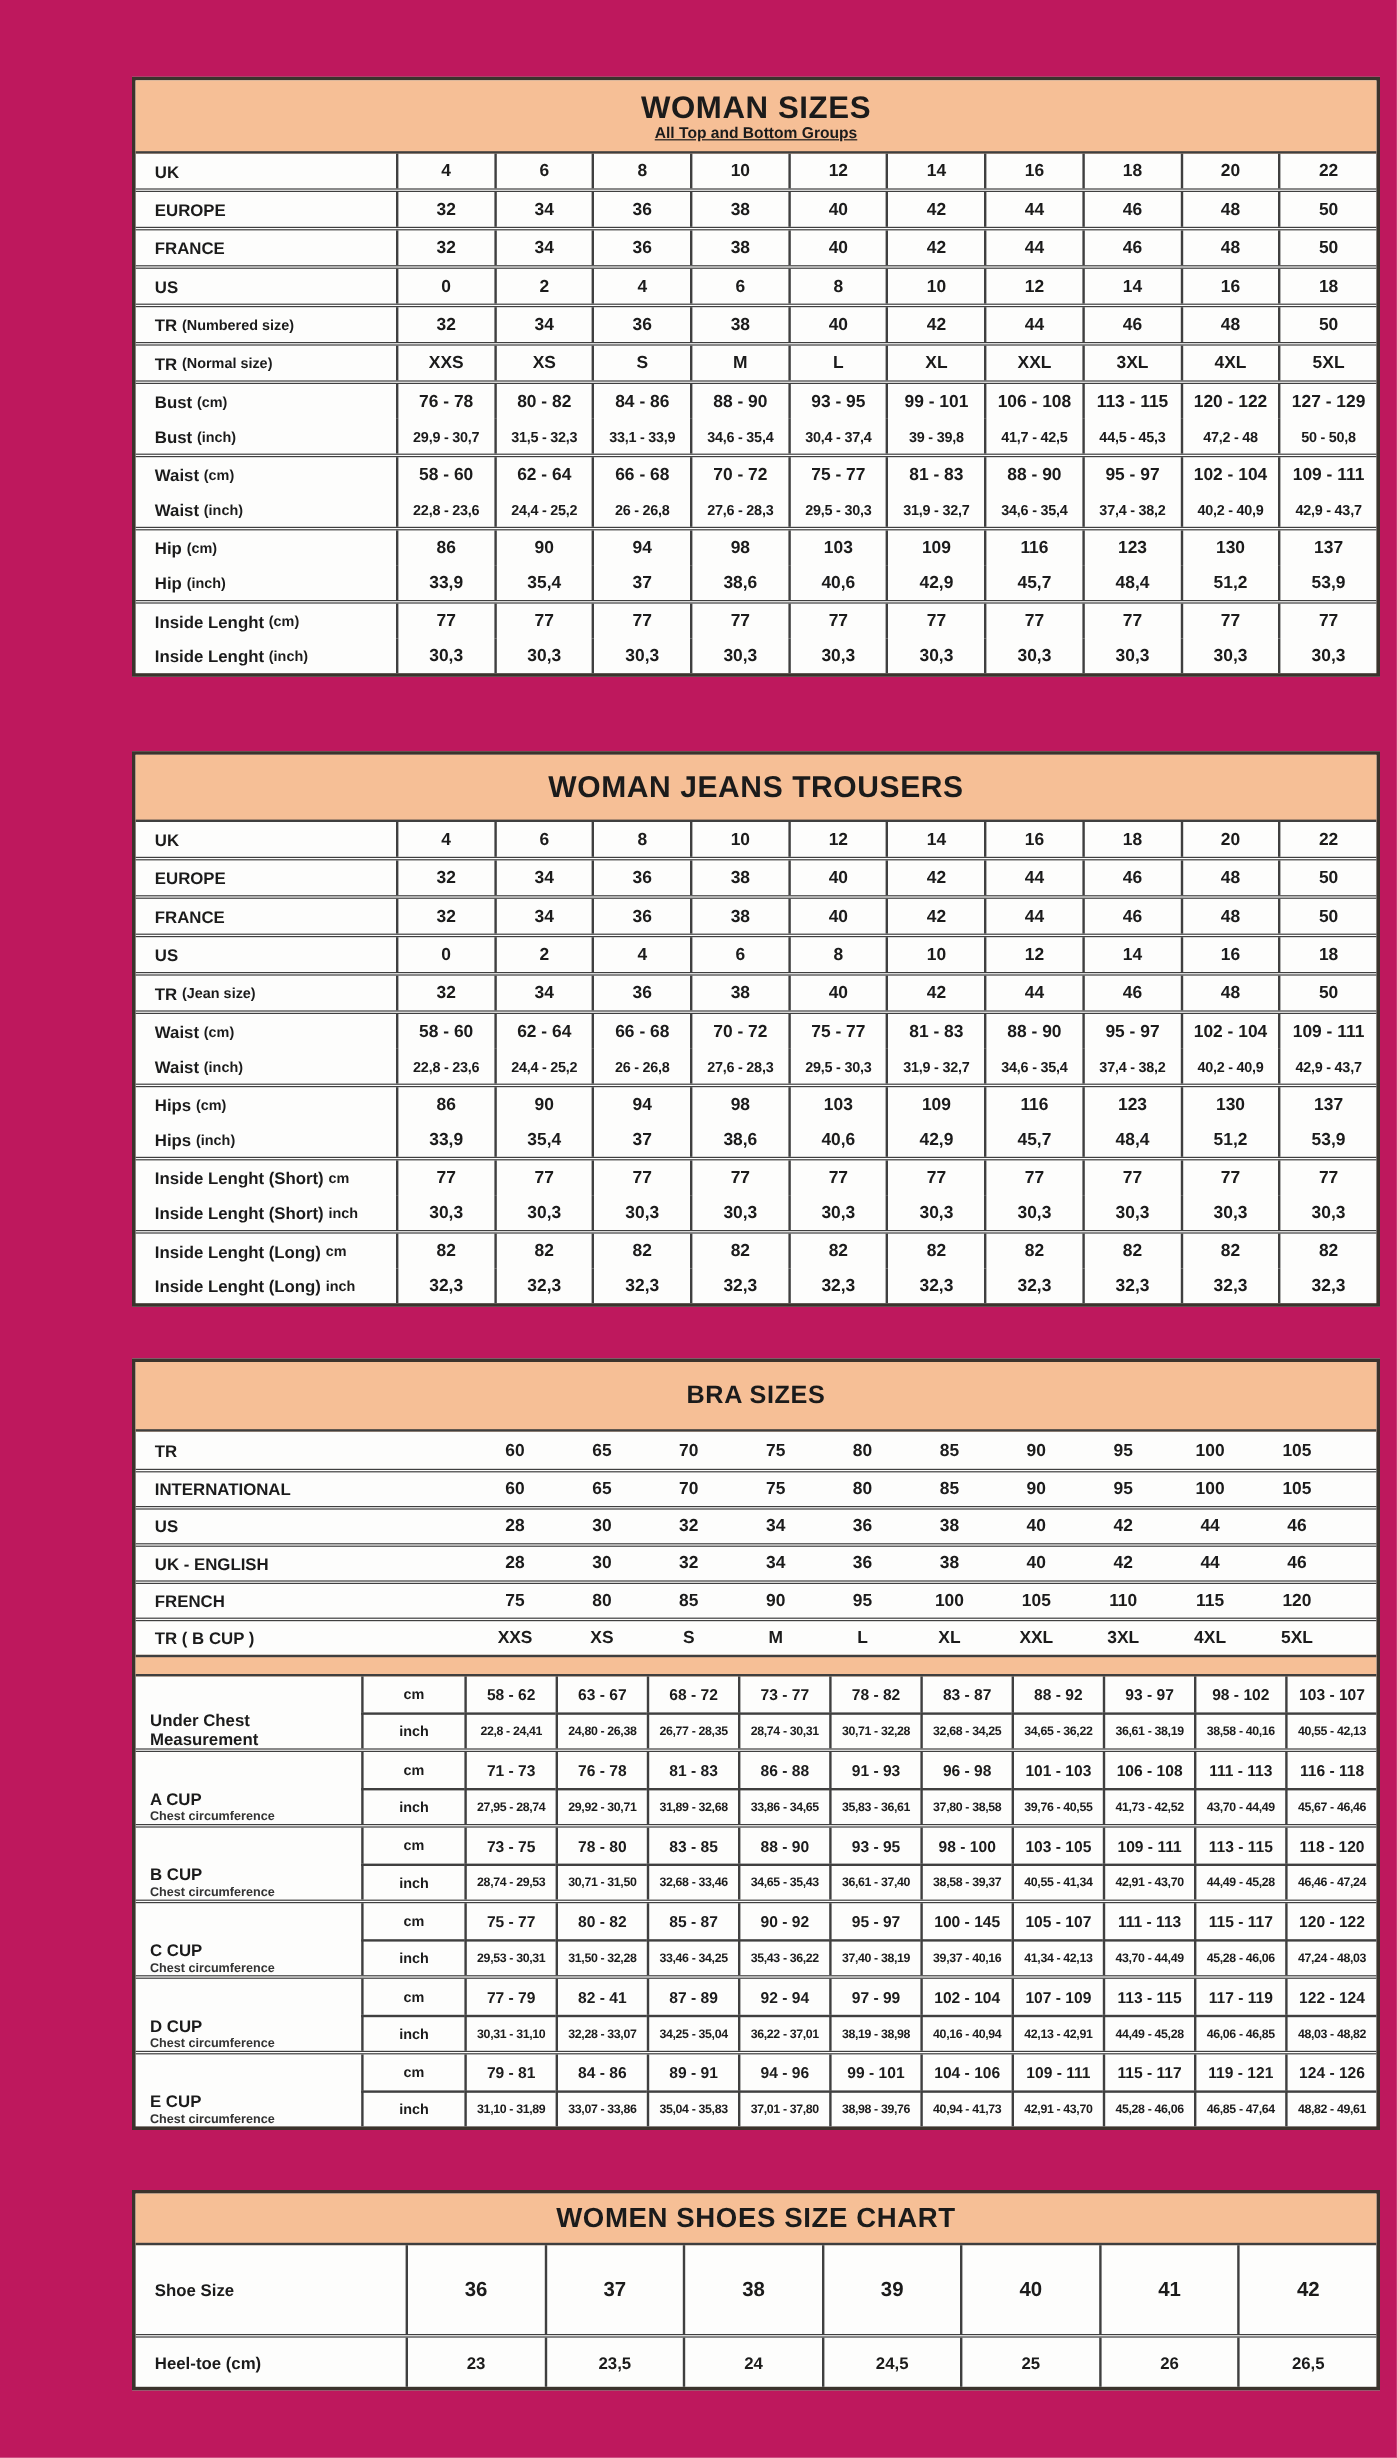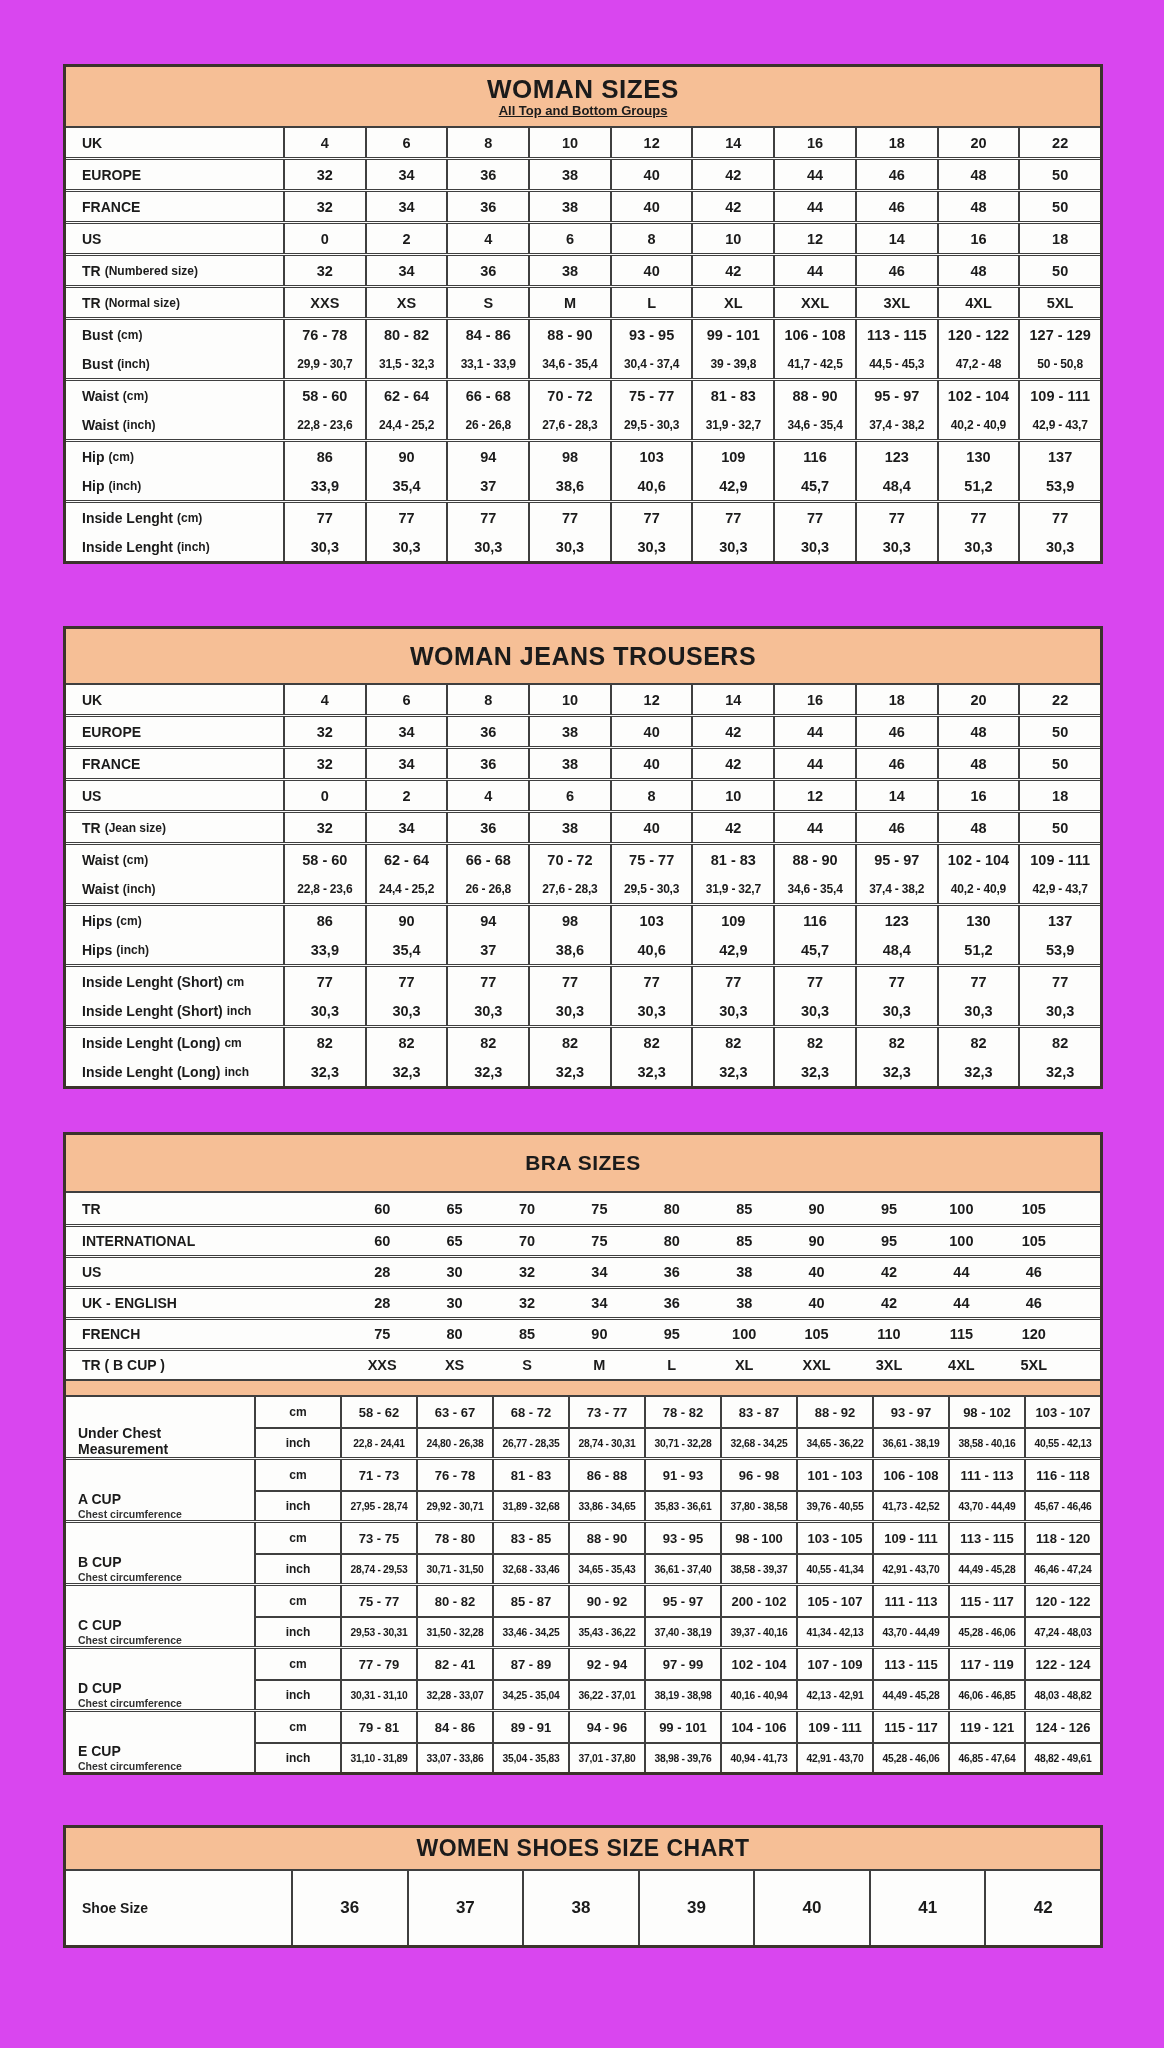--- a/index.html
+++ b/index.html
@@ -3,21 +3,21 @@
 <meta charset="utf-8">
 <style>
   :root{
     --header-bg:#f6bf96;
     --line:#3f3f3f;
     --frame:#3b332c;
     --txt:#1b1b1b;
   }
   *{box-sizing:border-box;margin:0;padding:0;}
   body{background:#ffffff;font-family:"Liberation Sans",sans-serif;color:var(--txt);}
-  .sheet{position:relative;width:1164px;height:2048px;background:#d946ef;overflow:hidden;}
+  .sheet{position:relative;width:1164px;height:2048px;background:#be185d;overflow:hidden;padding-left:47px;}
   .card{margin-left:63px;width:1040px;border:3px solid var(--frame);background:#fdfdfc;}
   .t1{margin-top:64px;}
   .t2{margin-top:62px;}
   .t3{margin-top:43px;}
   .t4{margin-top:50px;}
 
   .card-head{background:var(--header-bg);border-bottom:2px solid var(--line);
     display:flex;flex-direction:column;align-items:center;justify-content:center;text-align:center;}
   .head-t1{padding:8px 0 7px;}
   .head-t1 .head-title{font-size:26px;line-height:28px;font-weight:bold;letter-spacing:.5px;}
@@ -737,21 +737,21 @@
           <div class="cup-label">
             <div class="cup-label-main">C CUP</div>
             <div class="cup-label-sub">Chest circumference</div>
           </div>
           <div class="cup-unit">cm</div>
           <div class="cup-cell">75 - 77</div>
           <div class="cup-cell">80 - 82</div>
           <div class="cup-cell">85 - 87</div>
           <div class="cup-cell">90 - 92</div>
           <div class="cup-cell">95 - 97</div>
-          <div class="cup-cell">200 - 102</div>
+          <div class="cup-cell">100 - 145</div>
           <div class="cup-cell">105 - 107</div>
           <div class="cup-cell">111 - 113</div>
           <div class="cup-cell">115 - 117</div>
           <div class="cup-cell">120 - 122</div>
           <div class="cup-unit second">inch</div>
           <div class="cup-cell second tiny">29,53 - 30,31</div>
           <div class="cup-cell second tiny">31,50 - 32,28</div>
           <div class="cup-cell second tiny">33,46 - 34,25</div>
           <div class="cup-cell second tiny">35,43 - 36,22</div>
           <div class="cup-cell second tiny">37,40 - 38,19</div>
@@ -830,16 +830,28 @@
             <div class="lbl-main">Shoe Size</div>
           </div>
           <div class="shoe-cell">36</div>
           <div class="shoe-cell">37</div>
           <div class="shoe-cell">38</div>
           <div class="shoe-cell">39</div>
           <div class="shoe-cell">40</div>
           <div class="shoe-cell">41</div>
           <div class="shoe-cell">42</div>
         </div>
+        <div class="shoe-row heel">
+          <div class="t-label">
+            <div class="lbl-main">Heel-toe (cm)</div>
+          </div>
+          <div class="shoe-cell">23</div>
+          <div class="shoe-cell">23,5</div>
+          <div class="shoe-cell">24</div>
+          <div class="shoe-cell">24,5</div>
+          <div class="shoe-cell">25</div>
+          <div class="shoe-cell">26</div>
+          <div class="shoe-cell">26,5</div>
+        </div>
       </div>
   </section>
 
 </div>
 
 </body></html>

